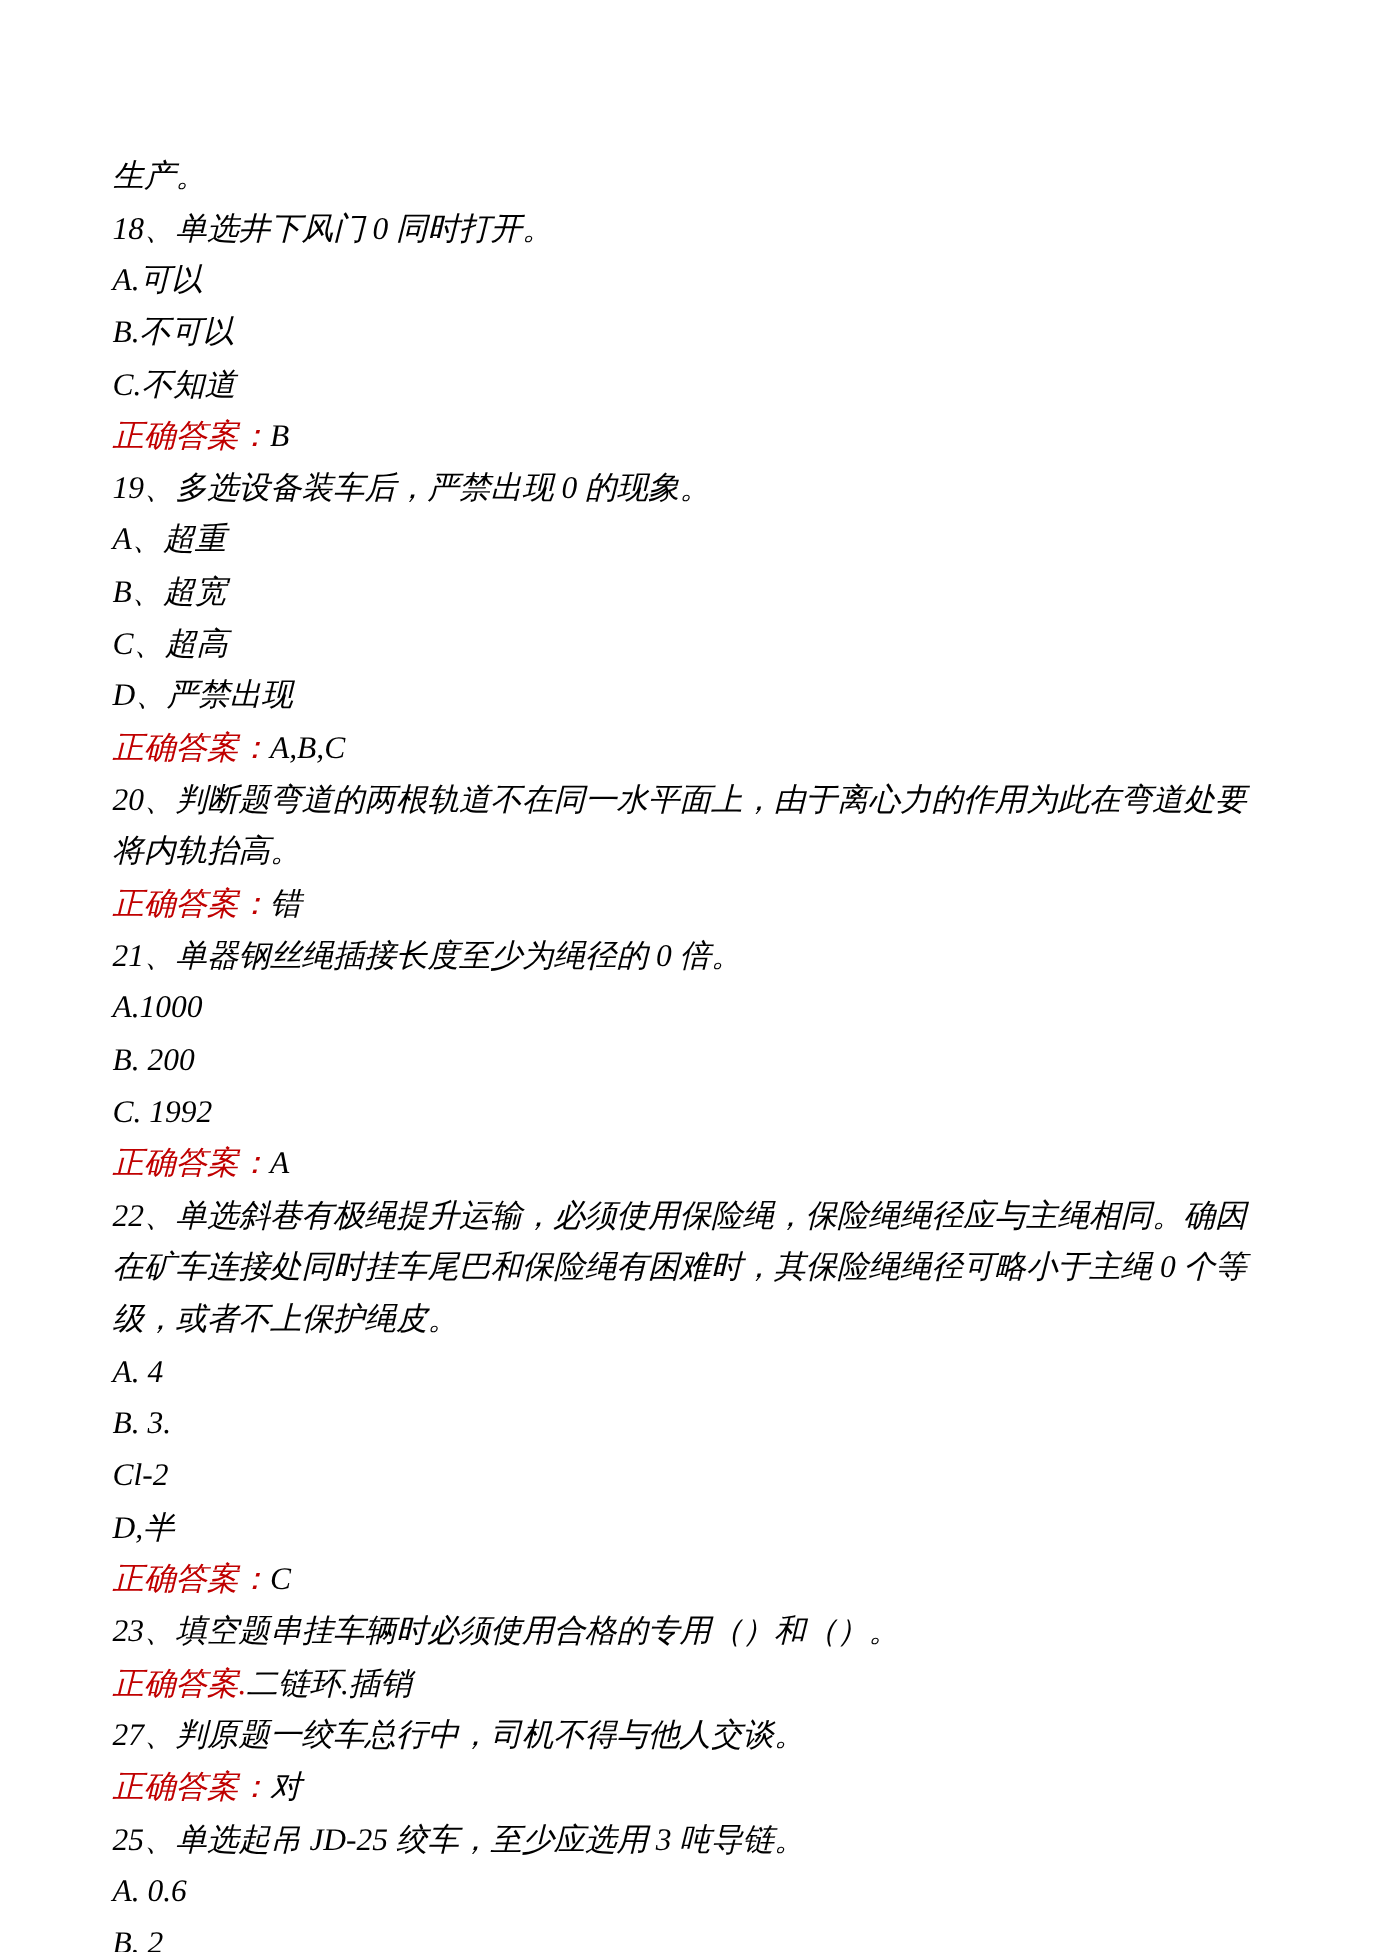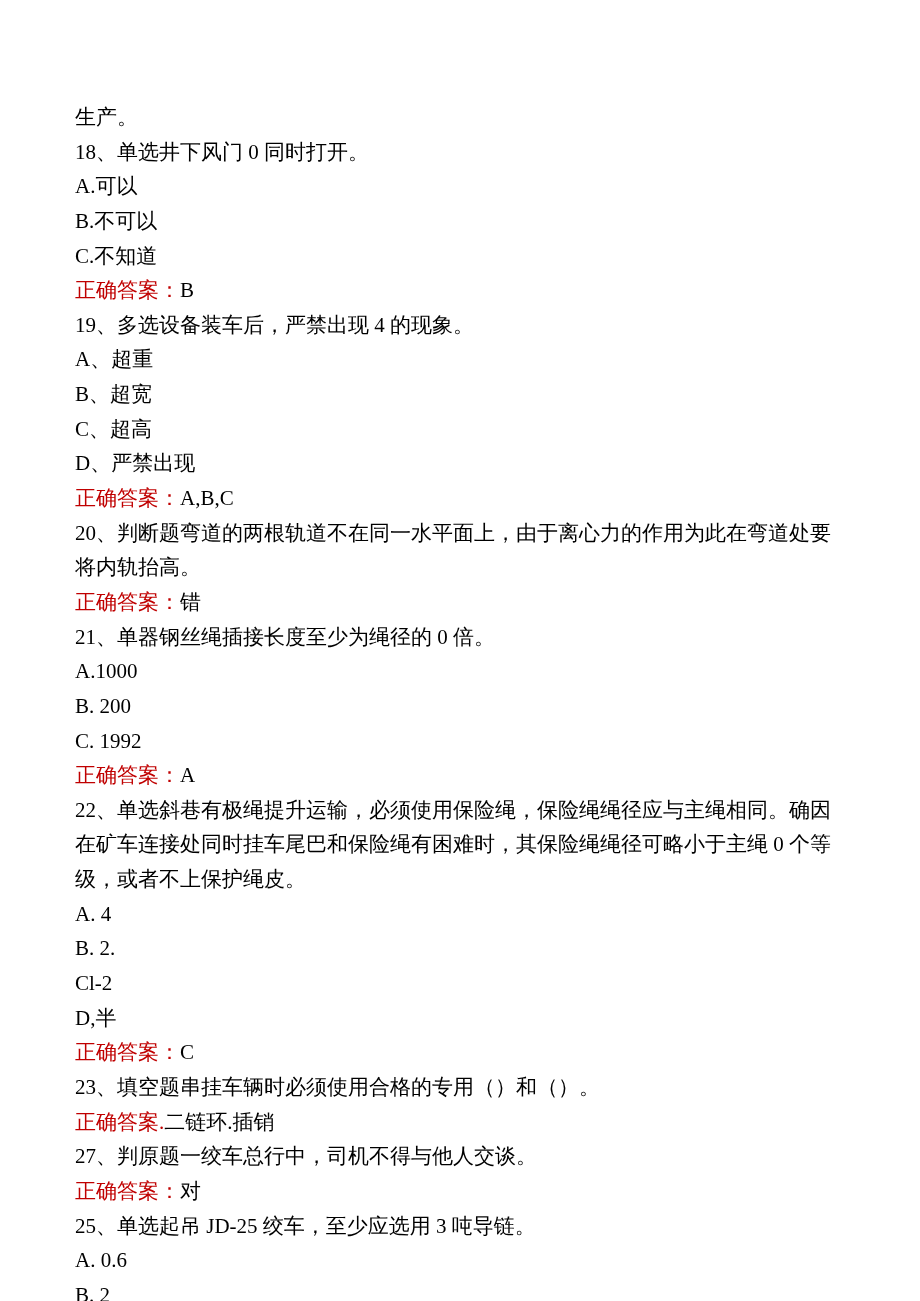--- a/index.html
+++ b/index.html
@@ -11,56 +11,57 @@
       font-family: "SimSun", "宋体", serif;
       font-size: 21px;
       line-height: 1.65;
       color: #000;
       background: #fff;
       width: 920px;
       padding: 100px 75px 60px 75px;
     }
     .line {
       display: block;
+      font-style: italic;
     }
     .red {
       color: #c00000;
       margin-top: 16px;
     }
   </style>
 </head>
 <body>
 
 <span class="line">生产。</span>
 
 <span class="line">18、单选井下风门 0 同时打开。</span>
 <span class="line">A.可以</span>
 <span class="line">B.不可以</span>
 <span class="line">C.不知道</span>
 <span class="line"><span class="red">正确答案：</span><span>B</span></span>
 
-<span class="line">19、多选设备装车后，严禁出现 4 的现象。</span>
+<span class="line">19、多选设备装车后，严禁出现 0 的现象。</span>
 <span class="line">A、超重</span>
 <span class="line">B、超宽</span>
 <span class="line">C、超高</span>
 <span class="line">D、严禁出现</span>
 <span class="line"><span class="red">正确答案：</span><span>A,B,C</span></span>
 
 <span class="line">20、判断题弯道的两根轨道不在同一水平面上，由于离心力的作用为此在弯道处要将内轨抬高。</span>
 <span class="line"><span class="red">正确答案：</span><span>错</span></span>
 
 <span class="line">21、单器钢丝绳插接长度至少为绳径的 0 倍。</span>
 <span class="line">A.1000</span>
 <span class="line">B. 200</span>
 <span class="line">C. 1992</span>
 <span class="line"><span class="red">正确答案：</span><span>A</span></span>
 
 <span class="line">22、单选斜巷有极绳提升运输，必须使用保险绳，保险绳绳径应与主绳相同。确因在矿车连接处同时挂车尾巴和保险绳有困难时，其保险绳绳径可略小于主绳 0 个等级，或者不上保护绳皮。</span>
 <span class="line">A. 4</span>
-<span class="line">B. 2.</span>
+<span class="line">B. 3.</span>
 <span class="line">Cl-2</span>
 <span class="line">D,半</span>
 <span class="line"><span class="red">正确答案：</span><span>C</span></span>
 
 <span class="line">23、填空题串挂车辆时必须使用合格的专用（）和（）。</span>
 <span class="line"><span class="red">正确答案.</span><span>二链环.插销</span></span>
 
 <span class="line">27、判原题一绞车总行中，司机不得与他人交谈。</span>
 <span class="line"><span class="red">正确答案：</span><span>对</span></span>
 

